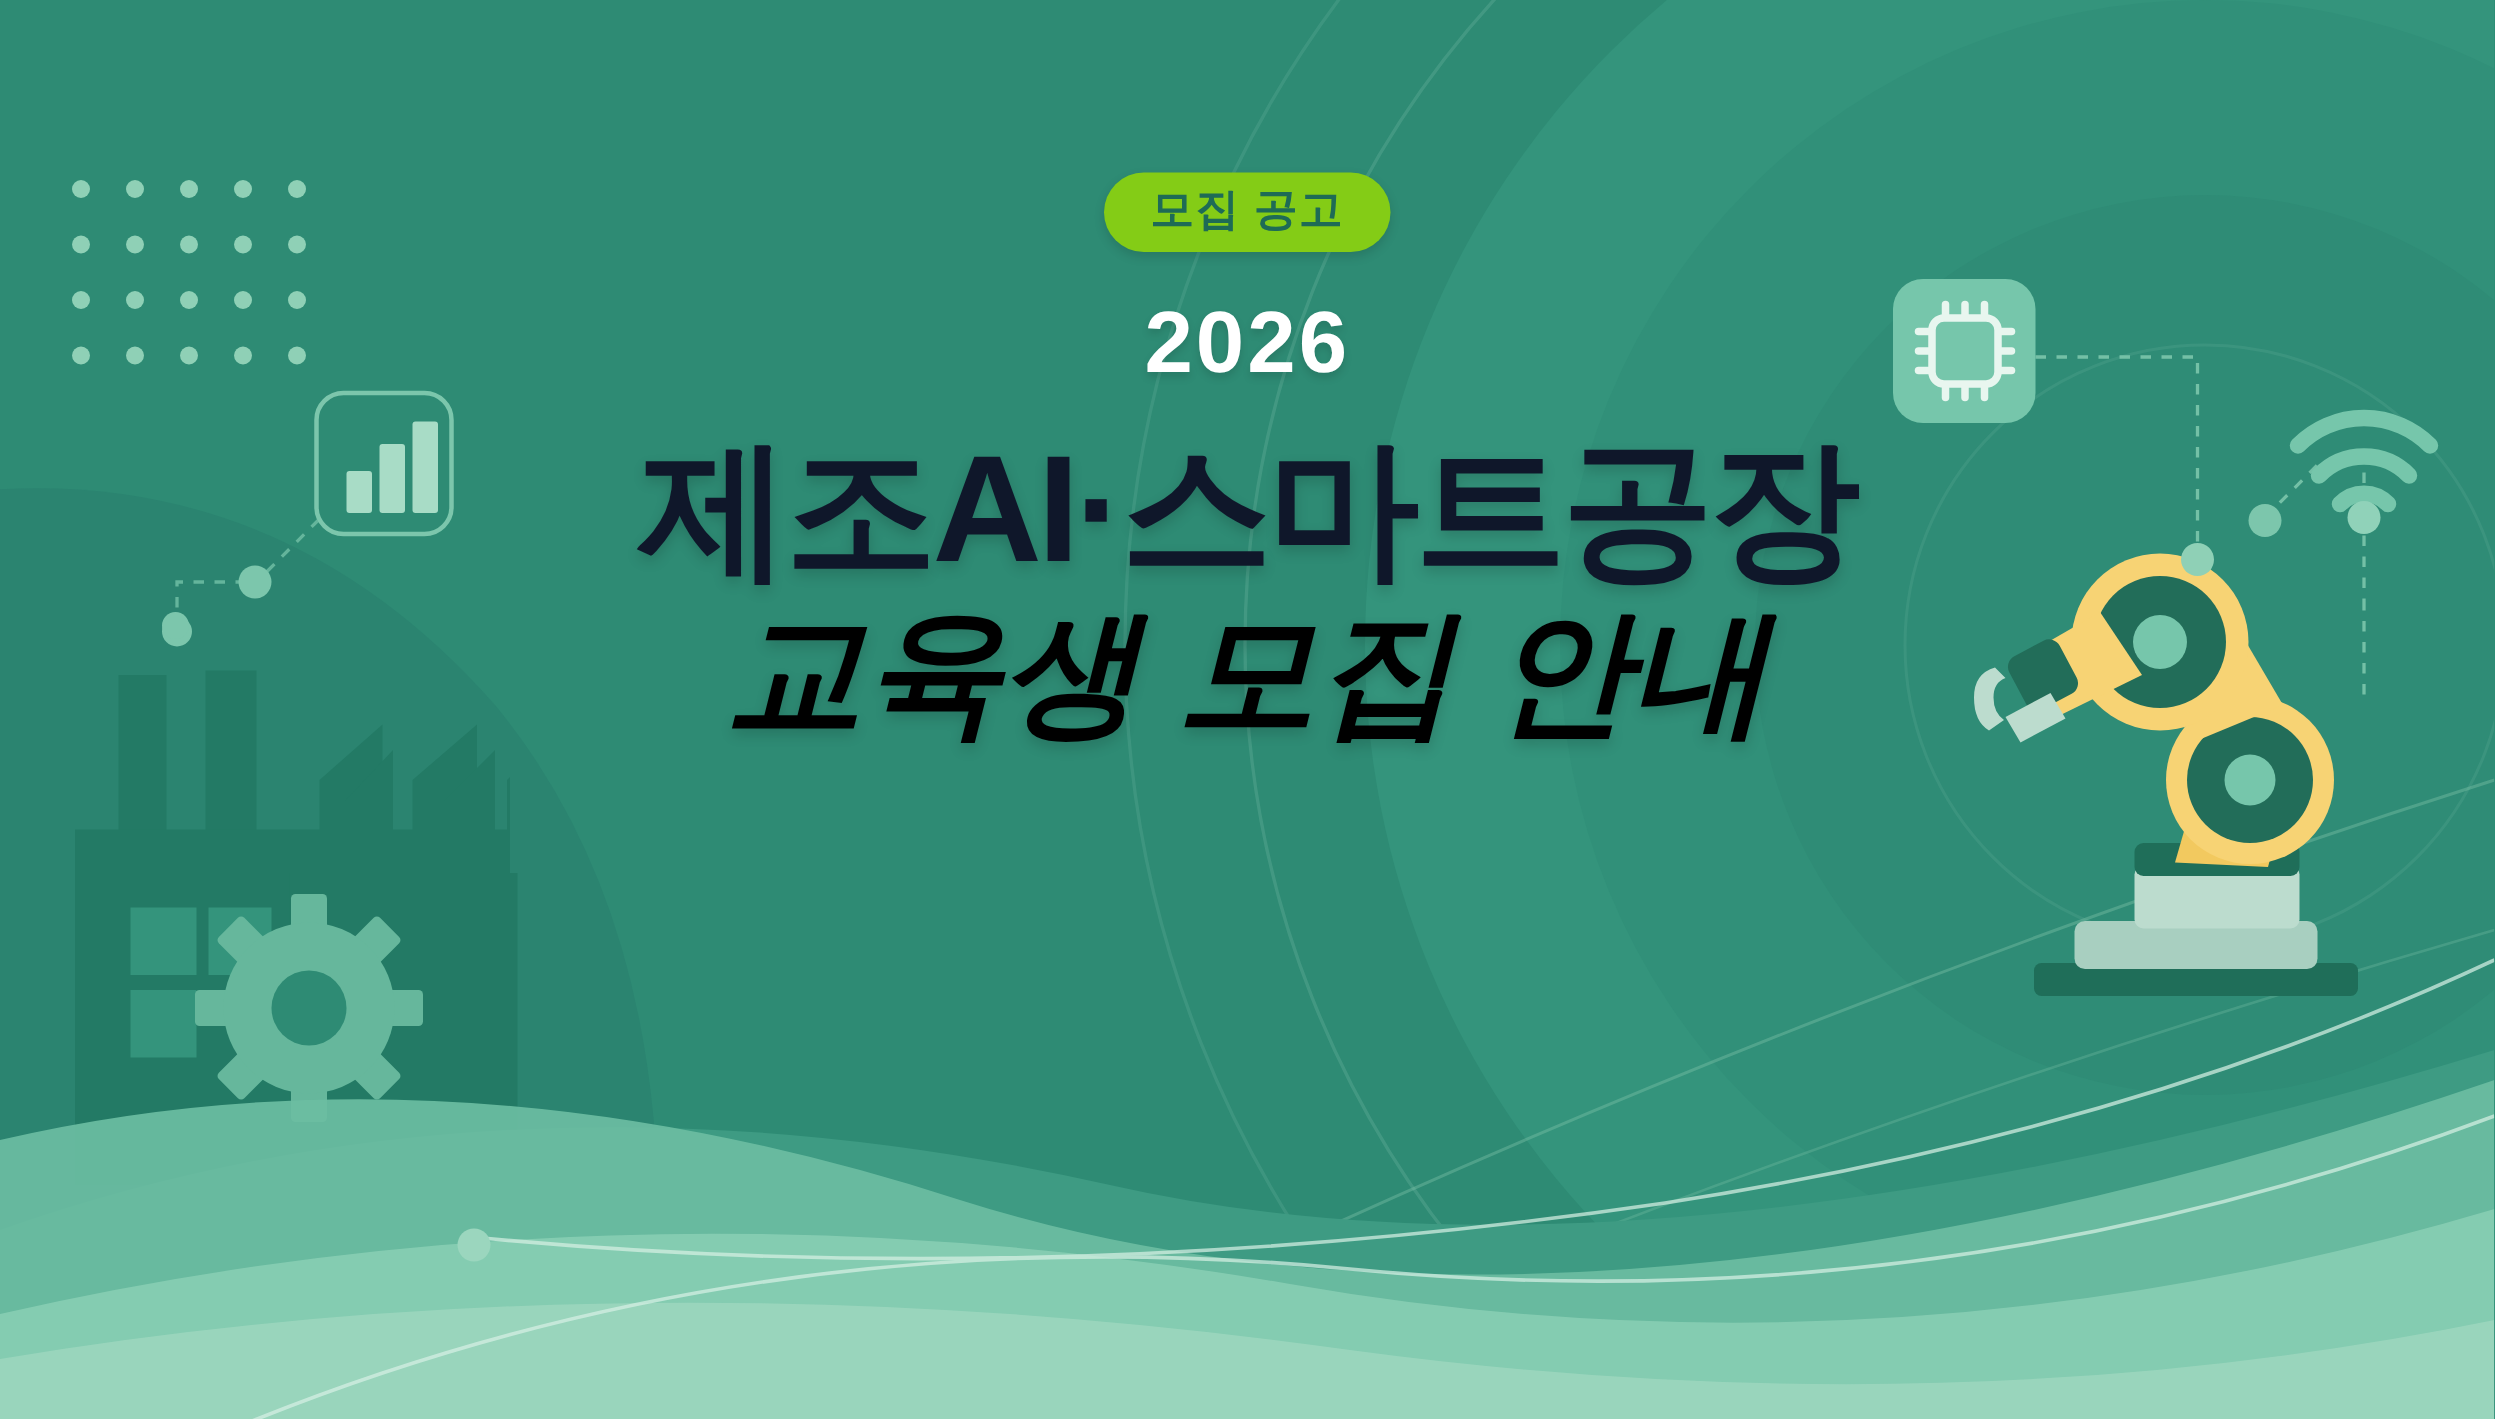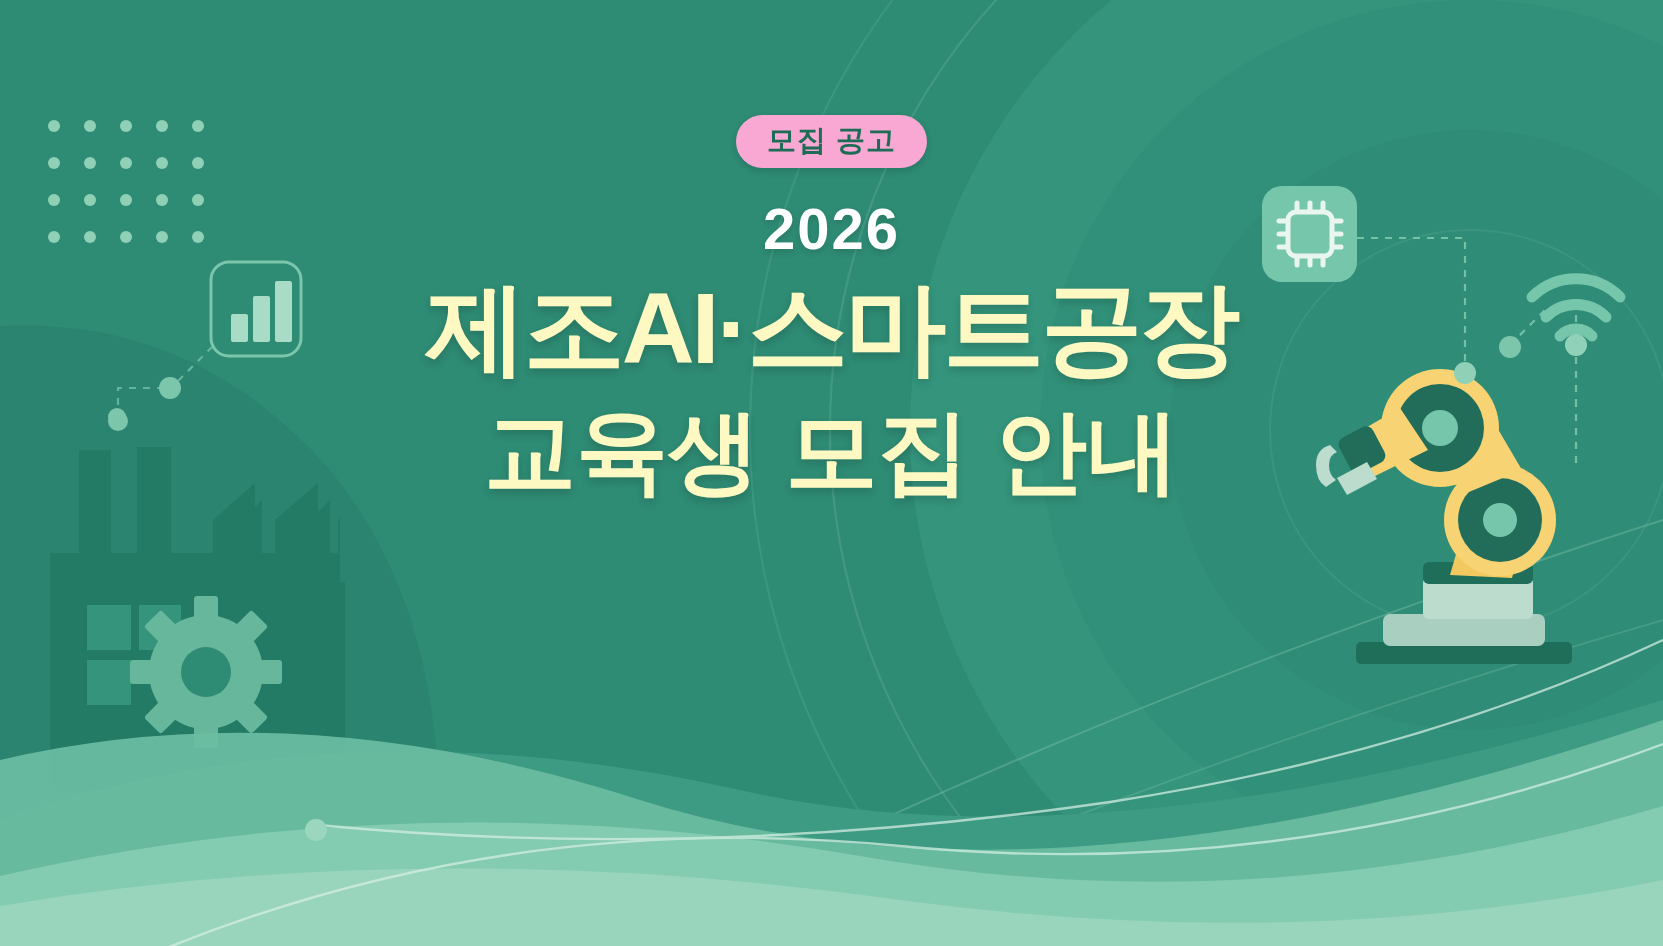--- a/index.html
+++ b/index.html
@@ -23,21 +23,21 @@
     width:1663px; height:946px;
     display:flex; flex-direction:column;
     align-items:center;
     z-index:40;
     pointer-events:none;
   }
   #content > * { pointer-events:auto; }
 
   #badge {
     margin-top:115px;
-    background:#f9a8d4;
+    background:#84cc16;
     color:#1E6B56;
     border-radius:30px;
     padding:11px 31px 13px 31px;
     font-size:29px;
     font-weight:bold;
     letter-spacing:1px;
     line-height:1;
     box-shadow:0 3px 7px rgba(0,0,0,0.14);
     white-space:nowrap;
   }
@@ -50,36 +50,37 @@
     line-height:1;
     text-shadow:0 3px 6px rgba(0,0,0,0.13);
   }
   .hl {
     font-weight:bold;
     line-height:1.03;
     white-space:nowrap;
     text-shadow:0 4px 9px rgba(0,0,0,0.16);
   }
   #line1 {
-    margin-top:18px;
-    color:#fef9c3;
+    margin-top:30px;
+    color:#0f172a;
     font-size:101px;
     letter-spacing:-3px;
   }
   #line2 {
     margin-top:-6px;
     color:#F7D374;
     font-size:101px;
     letter-spacing:-2px;
   }
   #line3 {
-    margin-top:24px;
-    color:#fef9c3;
+    margin-top:10px;
+    color:#000000;
     font-size:92px;
     letter-spacing:0px;
+    font-style:italic;
   }
 </style>
 </head>
 <body>
 
 <div id="banner">
 
   <svg class="layer" viewBox="0 0 1663 946" preserveAspectRatio="none">
     <defs>
       <clipPath id="clipAll">

